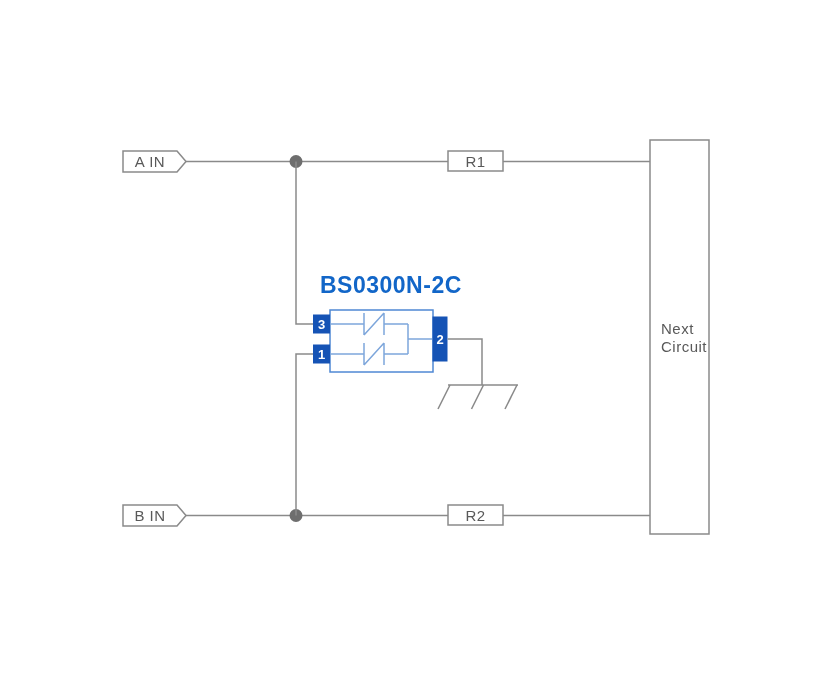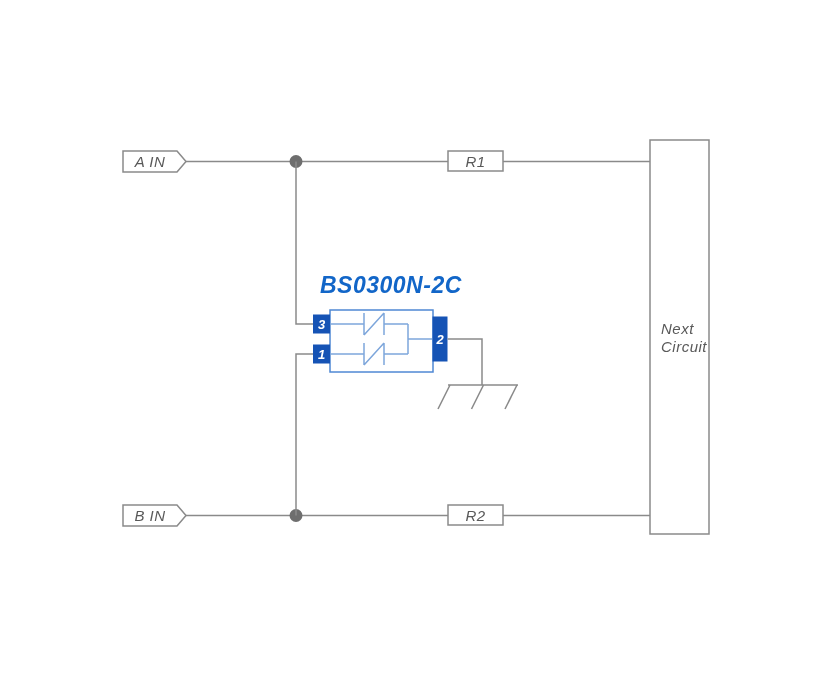--- a/index.html
+++ b/index.html
@@ -7,21 +7,20 @@
     padding: 0;
     background: #ffffff;
   }
   .page {
     position: relative;
     width: 832px;
     height: 675px;
     background: var(--background, #ffffff);
     font-family: "Liberation Sans", sans-serif;
     overflow: hidden;
-    font-style: italic;
   }
   svg { display: block; }
   .wire   { stroke: var(--wire, #8a8a8a); stroke-width: 1.5; fill: none; }
   .gbox   { fill: #ffffff; stroke: var(--wire, #8a8a8a); stroke-width: 1.5; }
   .junction { fill: var(--junction, #6e6e6e); stroke: none; }
   .gtext  { fill: var(--text-gray, #595959); font-size: 15px; letter-spacing: 0.5px; font-family: "Liberation Sans", sans-serif; }
   .pin    { fill: var(--pin-fill, #1553b5); stroke: none; }
   .pintext{ fill: #ffffff; font-size: 13px; font-weight: 600; font-family: "Liberation Sans", sans-serif; }
   .cbody  { fill: #ffffff; stroke: var(--body-border, #4f88d4); stroke-width: 1.5; }
   .sym    { stroke: var(--symbol-stroke, #7da6db); stroke-width: 1.5; fill: none; }

